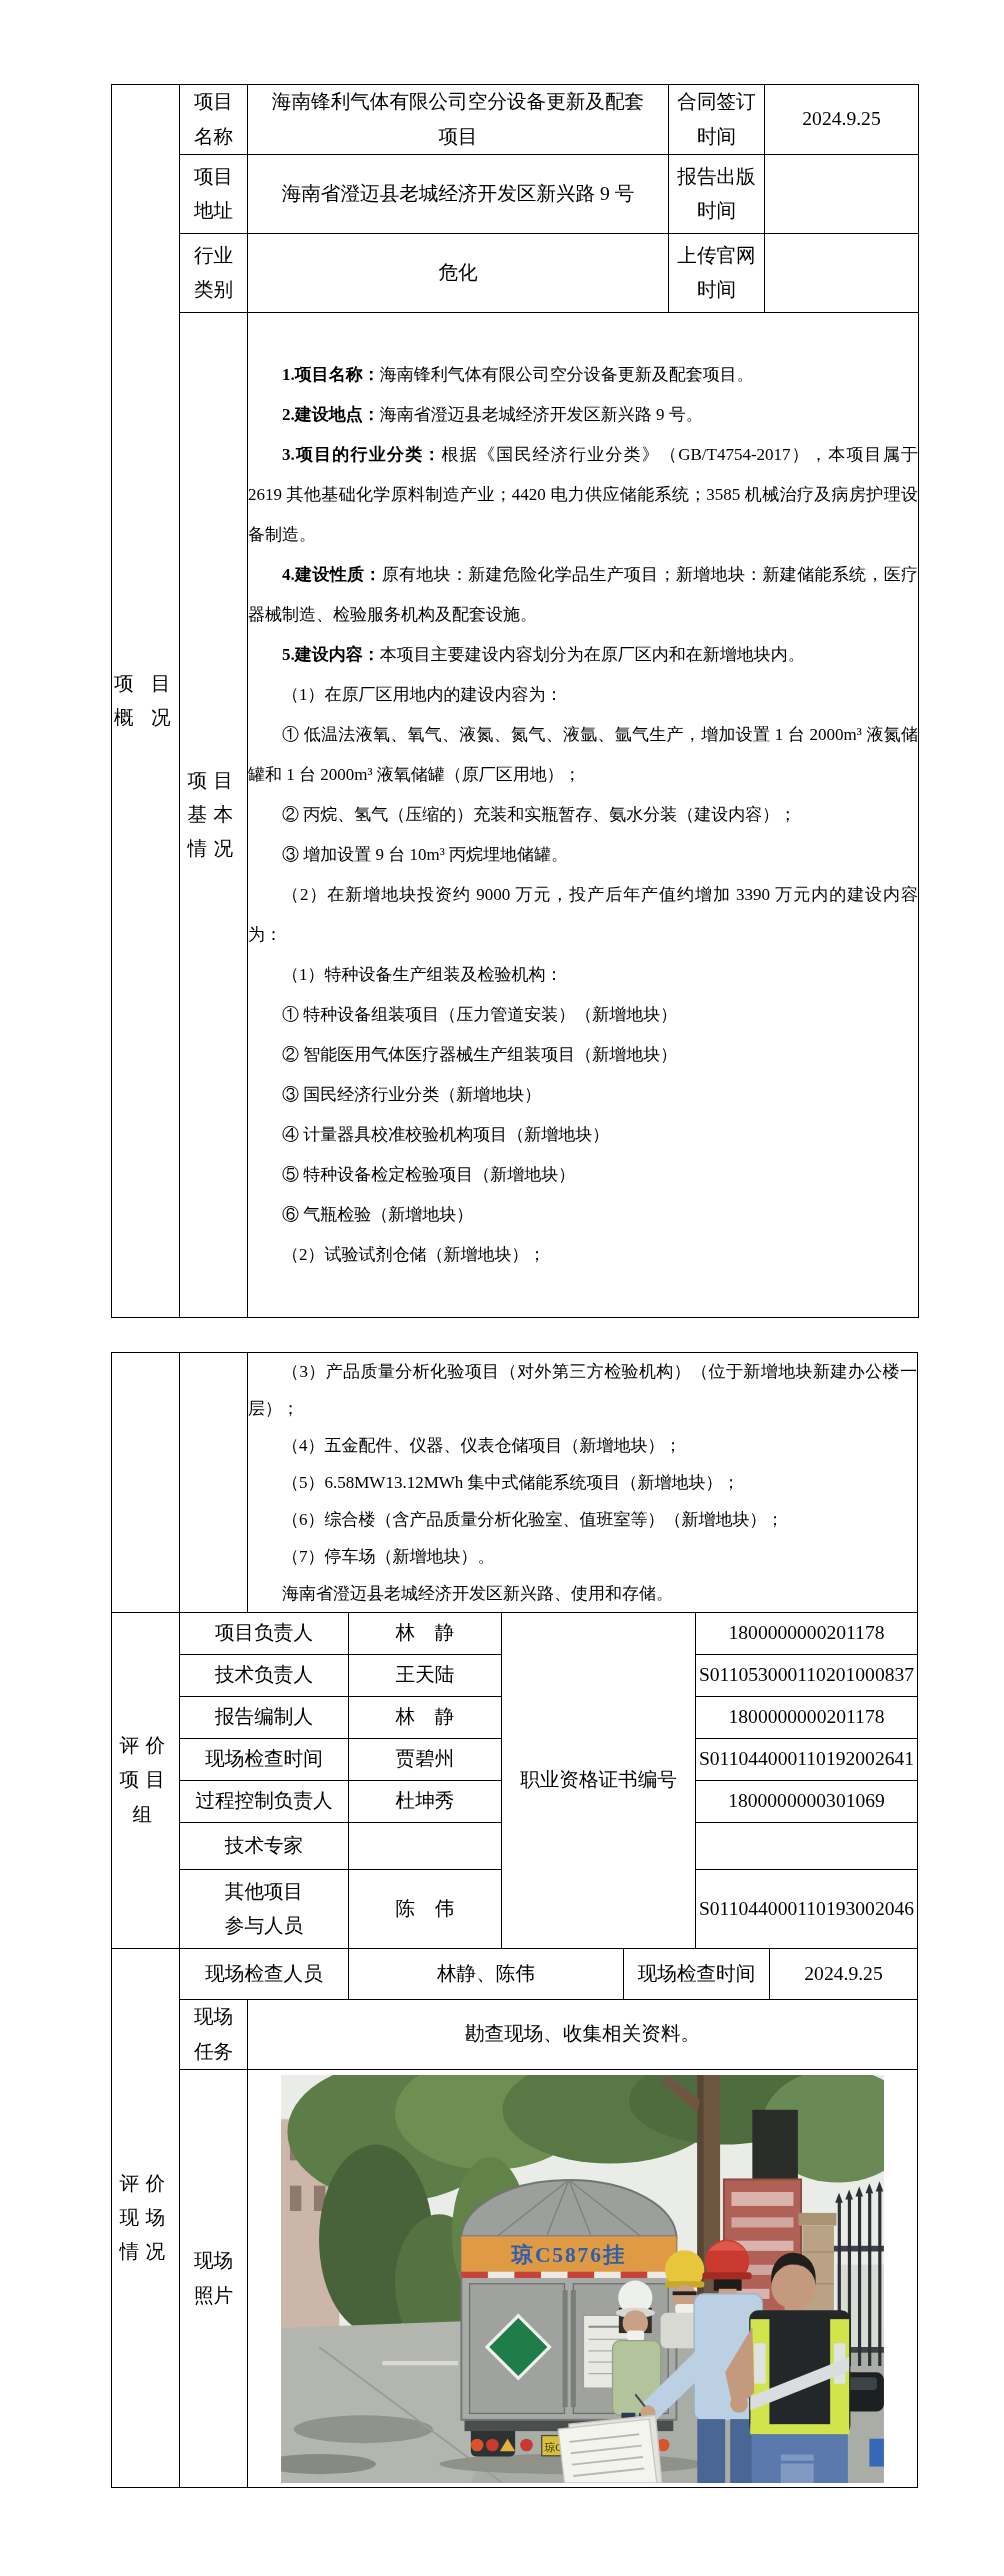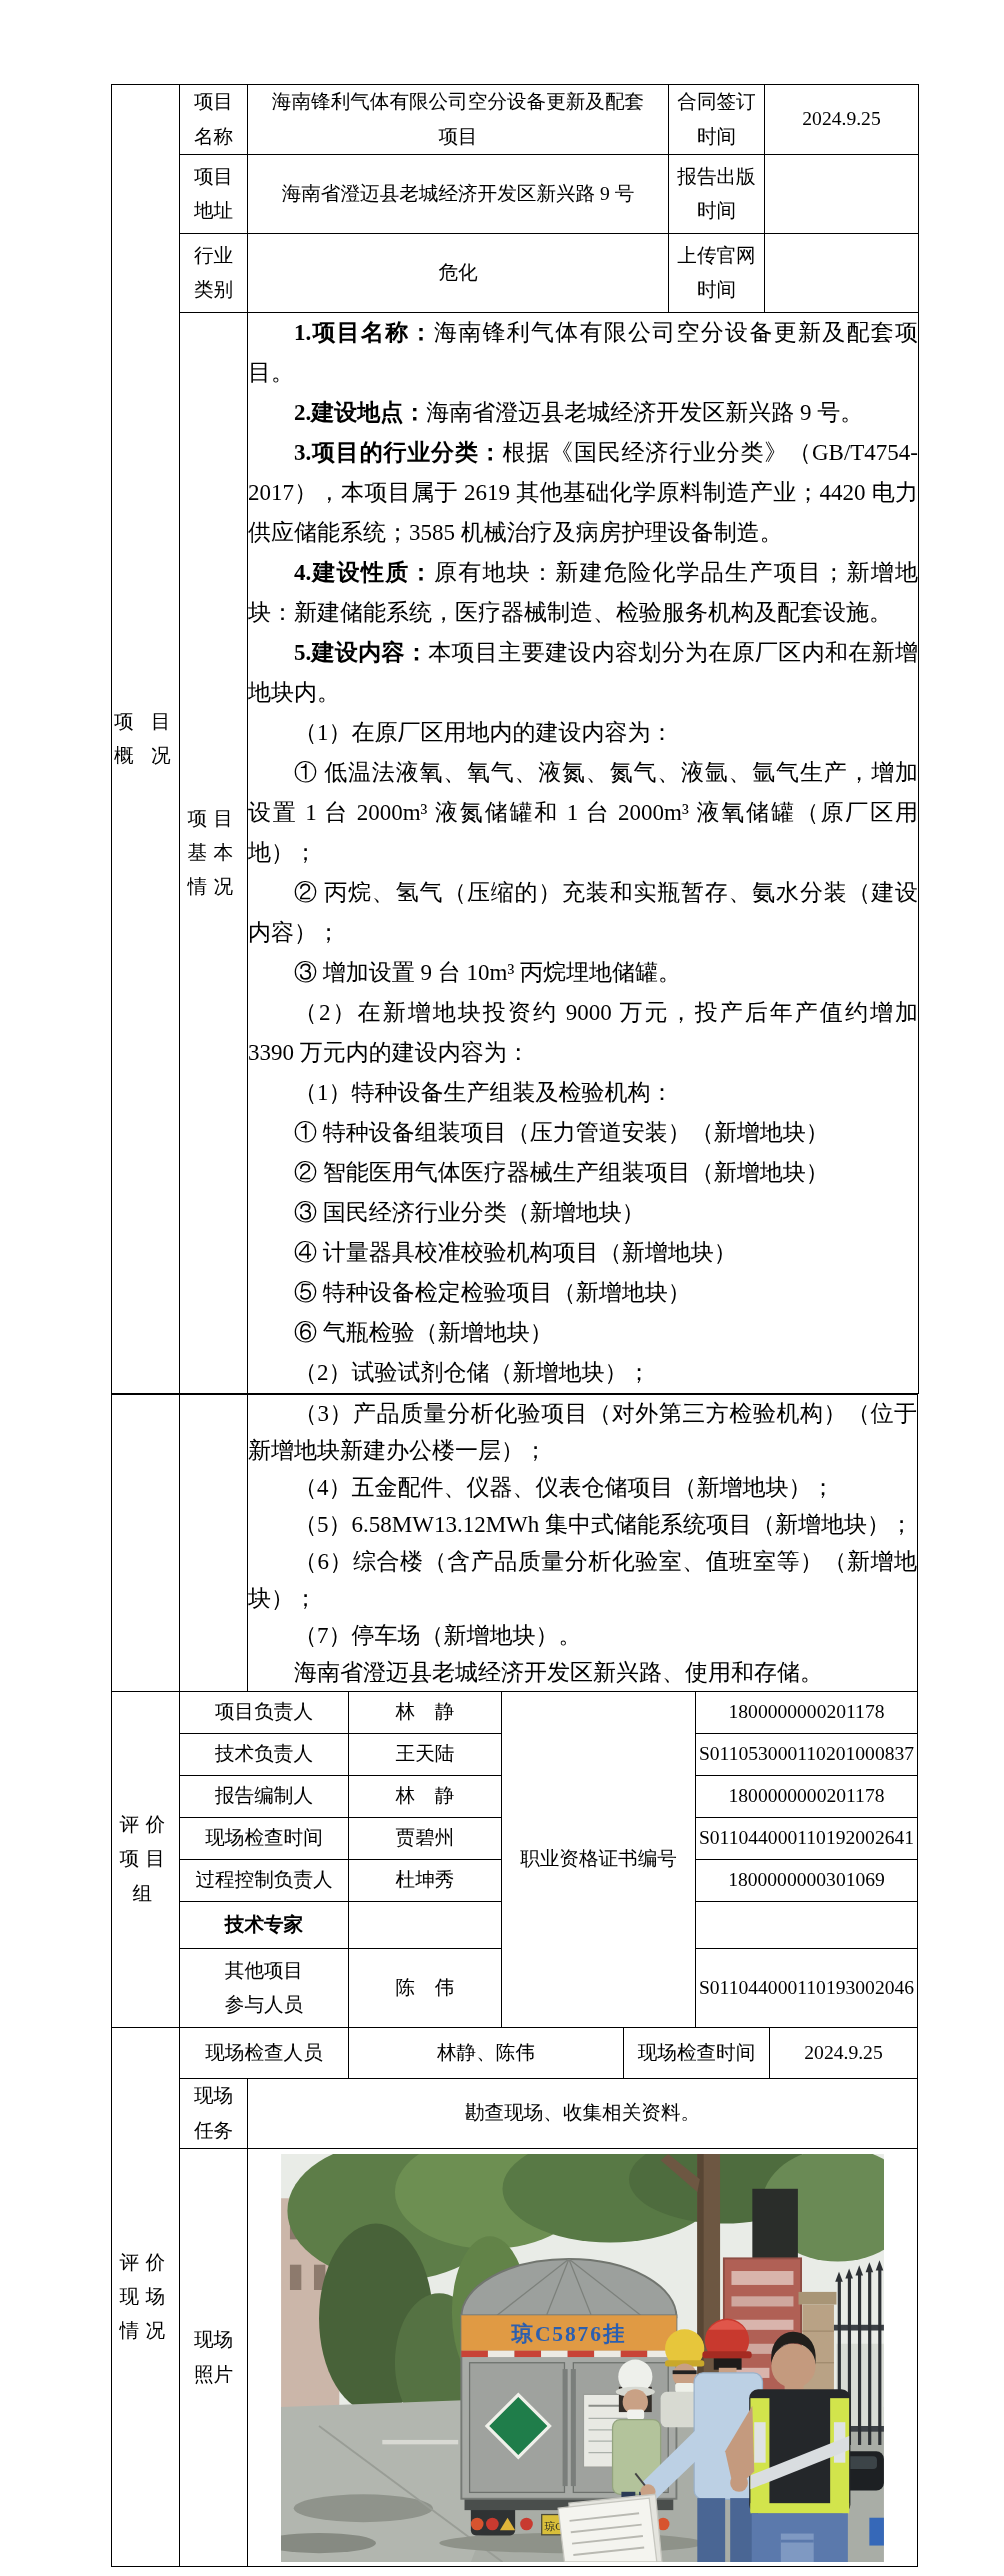--- a/index.html
+++ b/index.html
@@ -37,40 +37,40 @@
     white-space: pre-line;
   }
   td.content-cell {
     text-align: left;
     vertical-align: middle;
     padding: 3.8px 14px;
   }
   p.para {
     margin: 0;
     text-indent: 2em;
-    font-size: 23px;
+    font-size: 17px;
     line-height: 40px;
     text-align: justify;
   }
   .t2 p.para { line-height: 37px; }
   p.para b { font-weight: bold; }
   
   .tr-n  { height: 70px; }
   .tr-ad { height: 79px; }
   .tr-in { height: 79px; }
   .tr-big{ height: 1005px; }
   
   .tr-cont { height: 260px; }
   .tr-team { height: 42px; }
-  .tr-exp  { height: 47px; font-weight: bold; }
+  .tr-exp  { height: 47px; }
   .tr-oth  { height: 79px; }
   .tr-chk  { height: 51px; }
   .tr-task { height: 70px; }
   .tr-photo{ height: 418px; }
-  .t2 { }
+  .t2 { margin-top: 34px; }
   .t1 { margin-top: 84px; }
   td.photo-cell {
     vertical-align: middle;
     text-align: center;
     padding: 3.8px 0;
   }
   svg { display: inline-block; vertical-align: middle; }
 </style>
 </head>
 <body>

